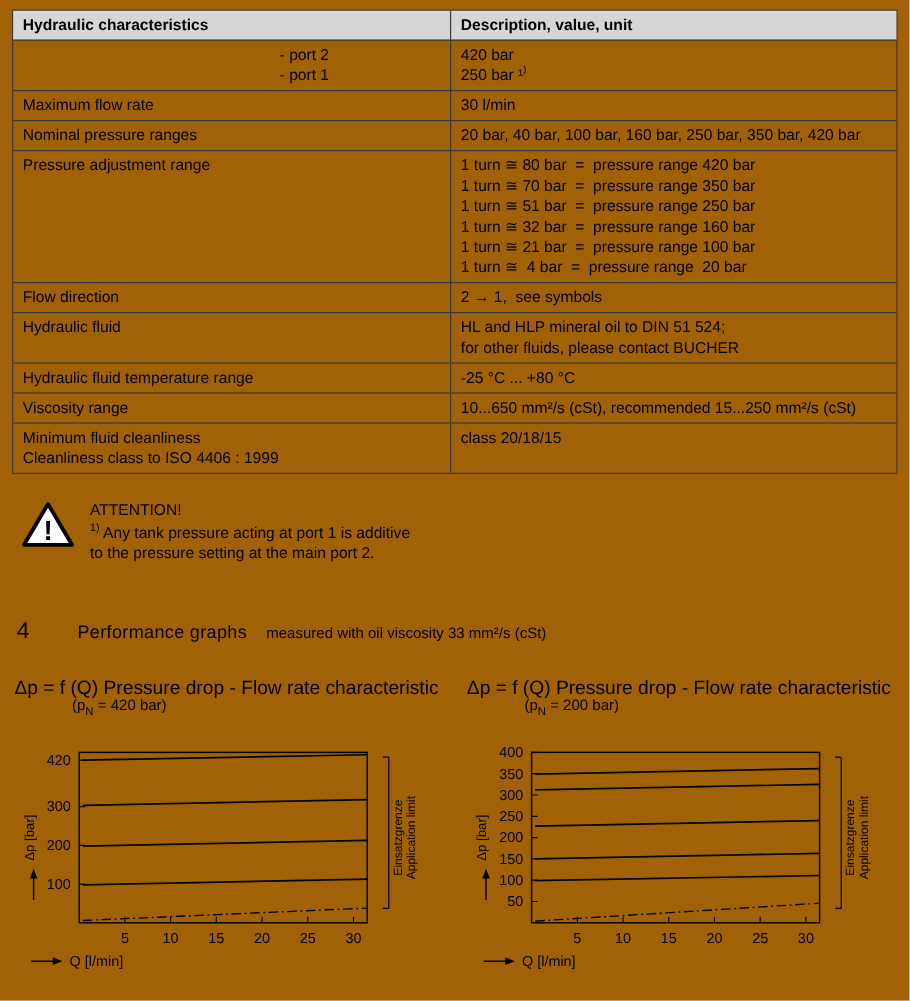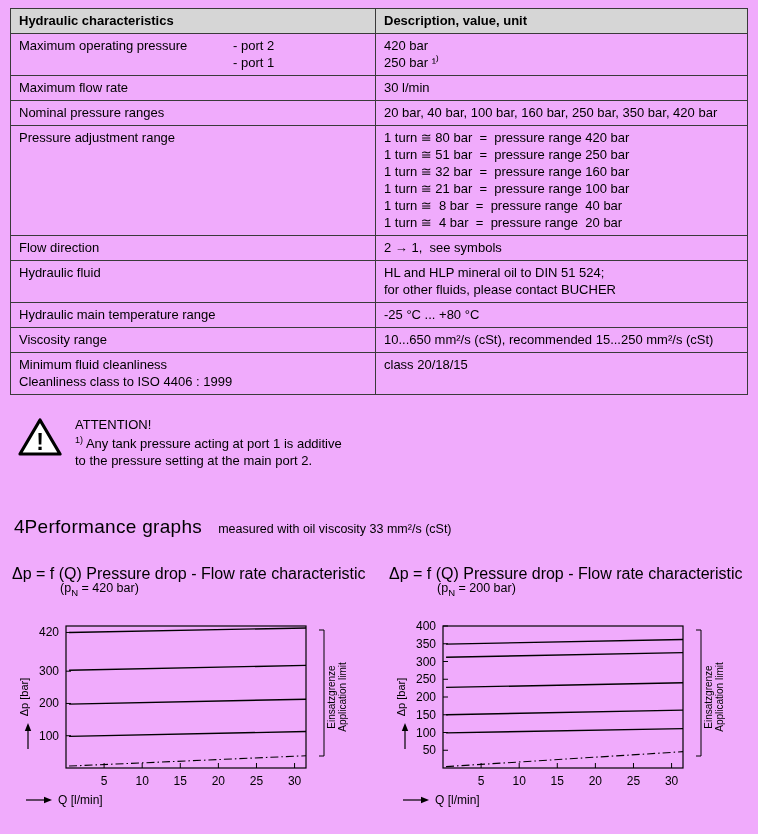--- a/index.html
+++ b/index.html
@@ -1,16 +1,16 @@
 <!DOCTYPE html>
 <html><head>
 <meta charset="utf-8">
 <style>
   html,body{margin:0;padding:0;background:#fff;}
-  .page{position:relative;width:758px;height:834px;background:#f0abfc;color:#000;
+  .page{position:relative;width:758px;height:834px;background:#a16207;color:#000;
         font-family:"Liberation Sans",sans-serif;overflow:hidden;}
 
   
   .char-table{position:absolute;left:10px;top:8px;width:736px;border:1px solid #3a3a3a;}
   .trow{display:flex;border-top:1px solid #3a3a3a;}
   .trow:first-child{border-top:none;}
   .trow.head{background:#d6d6d6;font-weight:bold;}
   .tcell{padding:3px 8px 4px 8px;font-size:13px;line-height:17px;}
   .tcell.left{width:348px;position:relative;border-right:1px solid #3a3a3a;flex:none;}
   .tcell.right{flex:1;}
@@ -19,21 +19,21 @@
 
   
   .attention{position:absolute;left:18px;top:416px;display:flex;gap:13px;}
   .att-text{font-size:13px;line-height:17px;}
   .att-title{font-weight:normal;margin-bottom:2px;}
   .sup{font-size:9px;vertical-align:super;line-height:0;}
 
   
   .section-heading{position:absolute;left:14px;top:516px;display:flex;align-items:baseline;}
   .sec-num{font-size:19px;}
-  .sec-title{font-size:19px;letter-spacing:.3px;}
+  .sec-title{font-size:15px;margin-left:40px;letter-spacing:.3px;}
   .sec-note{font-size:12.5px;margin-left:16px;}
 
   
   .chart-block{position:absolute;top:566px;width:372px;}
   .chart-block.left{left:8px;}
   .chart-block.right{left:385px;}
   .chart-title{font-size:16px;line-height:15px;margin-left:4px;}
   .chart-sub{font-size:12.5px;line-height:15px;margin-left:52px;}
   .sub{font-size:9.5px;vertical-align:sub;}
   svg.chart{display:block;margin-top:16px;}
@@ -45,21 +45,20 @@
 <div class="page">
 
   <div class="char-table">
     <div class="trow head">
       <div class="tcell left">Hydraulic characteristics</div>
       <div class="tcell right">Description, value, unit</div>
     </div>
 
   <div class="trow">
         <div class="tcell left">
-          <div class="tline">Maximum operating pressure</div>
           <div class="sublabel">
             <div class="tline">- port 2</div>
             <div class="tline">- port 1</div>
           </div>
         </div>
         <div class="tcell right">
           <div class="tline">420 bar</div>
           <div class="tline">250 bar ¹⁾</div>
         </div>
       </div>
@@ -78,24 +77,24 @@
         <div class="tcell right">
           <div class="tline">20 bar, 40 bar, 100 bar, 160 bar, 250 bar, 350 bar, 420 bar</div>
         </div>
       </div>
       <div class="trow">
         <div class="tcell left">
           <div class="tline">Pressure adjustment range</div>
         </div>
         <div class="tcell right">
           <div class="tline">1 turn ≅ 80 bar  =  pressure range 420 bar</div>
+          <div class="tline">1 turn ≅ 70 bar  =  pressure range 350 bar</div>
           <div class="tline">1 turn ≅ 51 bar  =  pressure range 250 bar</div>
           <div class="tline">1 turn ≅ 32 bar  =  pressure range 160 bar</div>
           <div class="tline">1 turn ≅ 21 bar  =  pressure range 100 bar</div>
-          <div class="tline">1 turn ≅  8 bar  =  pressure range  40 bar</div>
           <div class="tline">1 turn ≅  4 bar  =  pressure range  20 bar</div>
         </div>
       </div>
       <div class="trow">
         <div class="tcell left">
           <div class="tline">Flow direction</div>
         </div>
         <div class="tcell right">
           <div class="tline">2 → 1,  see symbols</div>
         </div>
@@ -104,21 +103,21 @@
         <div class="tcell left">
           <div class="tline">Hydraulic fluid</div>
         </div>
         <div class="tcell right">
           <div class="tline">HL and HLP mineral oil to DIN 51 524;</div>
           <div class="tline">for other fluids, please contact BUCHER</div>
         </div>
       </div>
       <div class="trow">
         <div class="tcell left">
-          <div class="tline">Hydraulic main temperature range</div>
+          <div class="tline">Hydraulic fluid temperature range</div>
         </div>
         <div class="tcell right">
           <div class="tline">-25 °C ... +80 °C</div>
         </div>
       </div>
       <div class="trow">
         <div class="tcell left">
           <div class="tline">Viscosity range</div>
         </div>
         <div class="tcell right">

